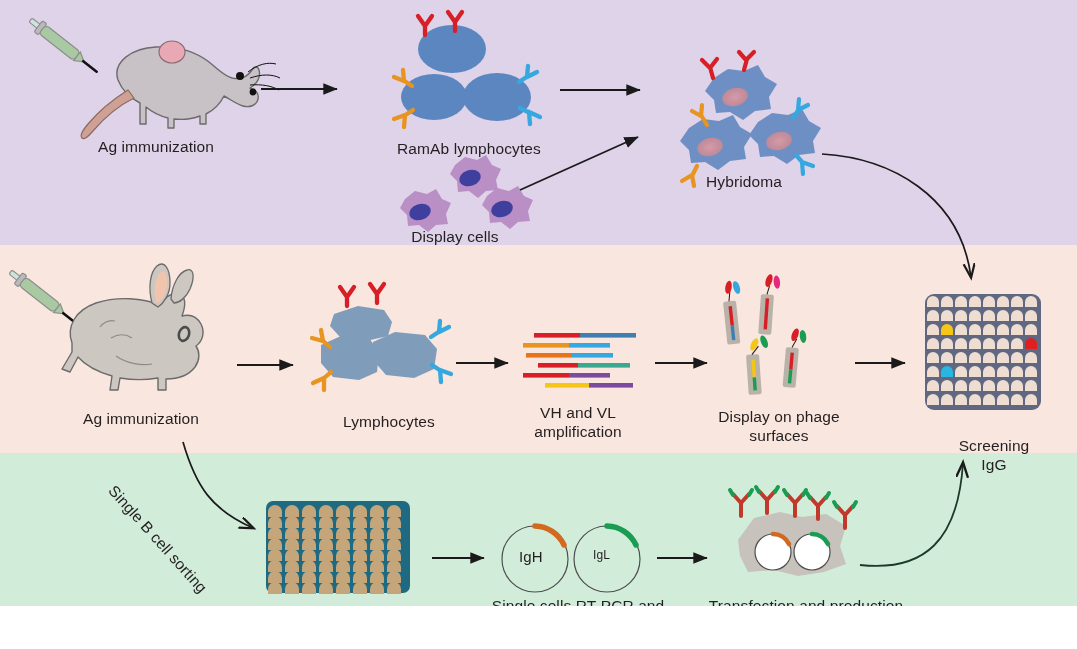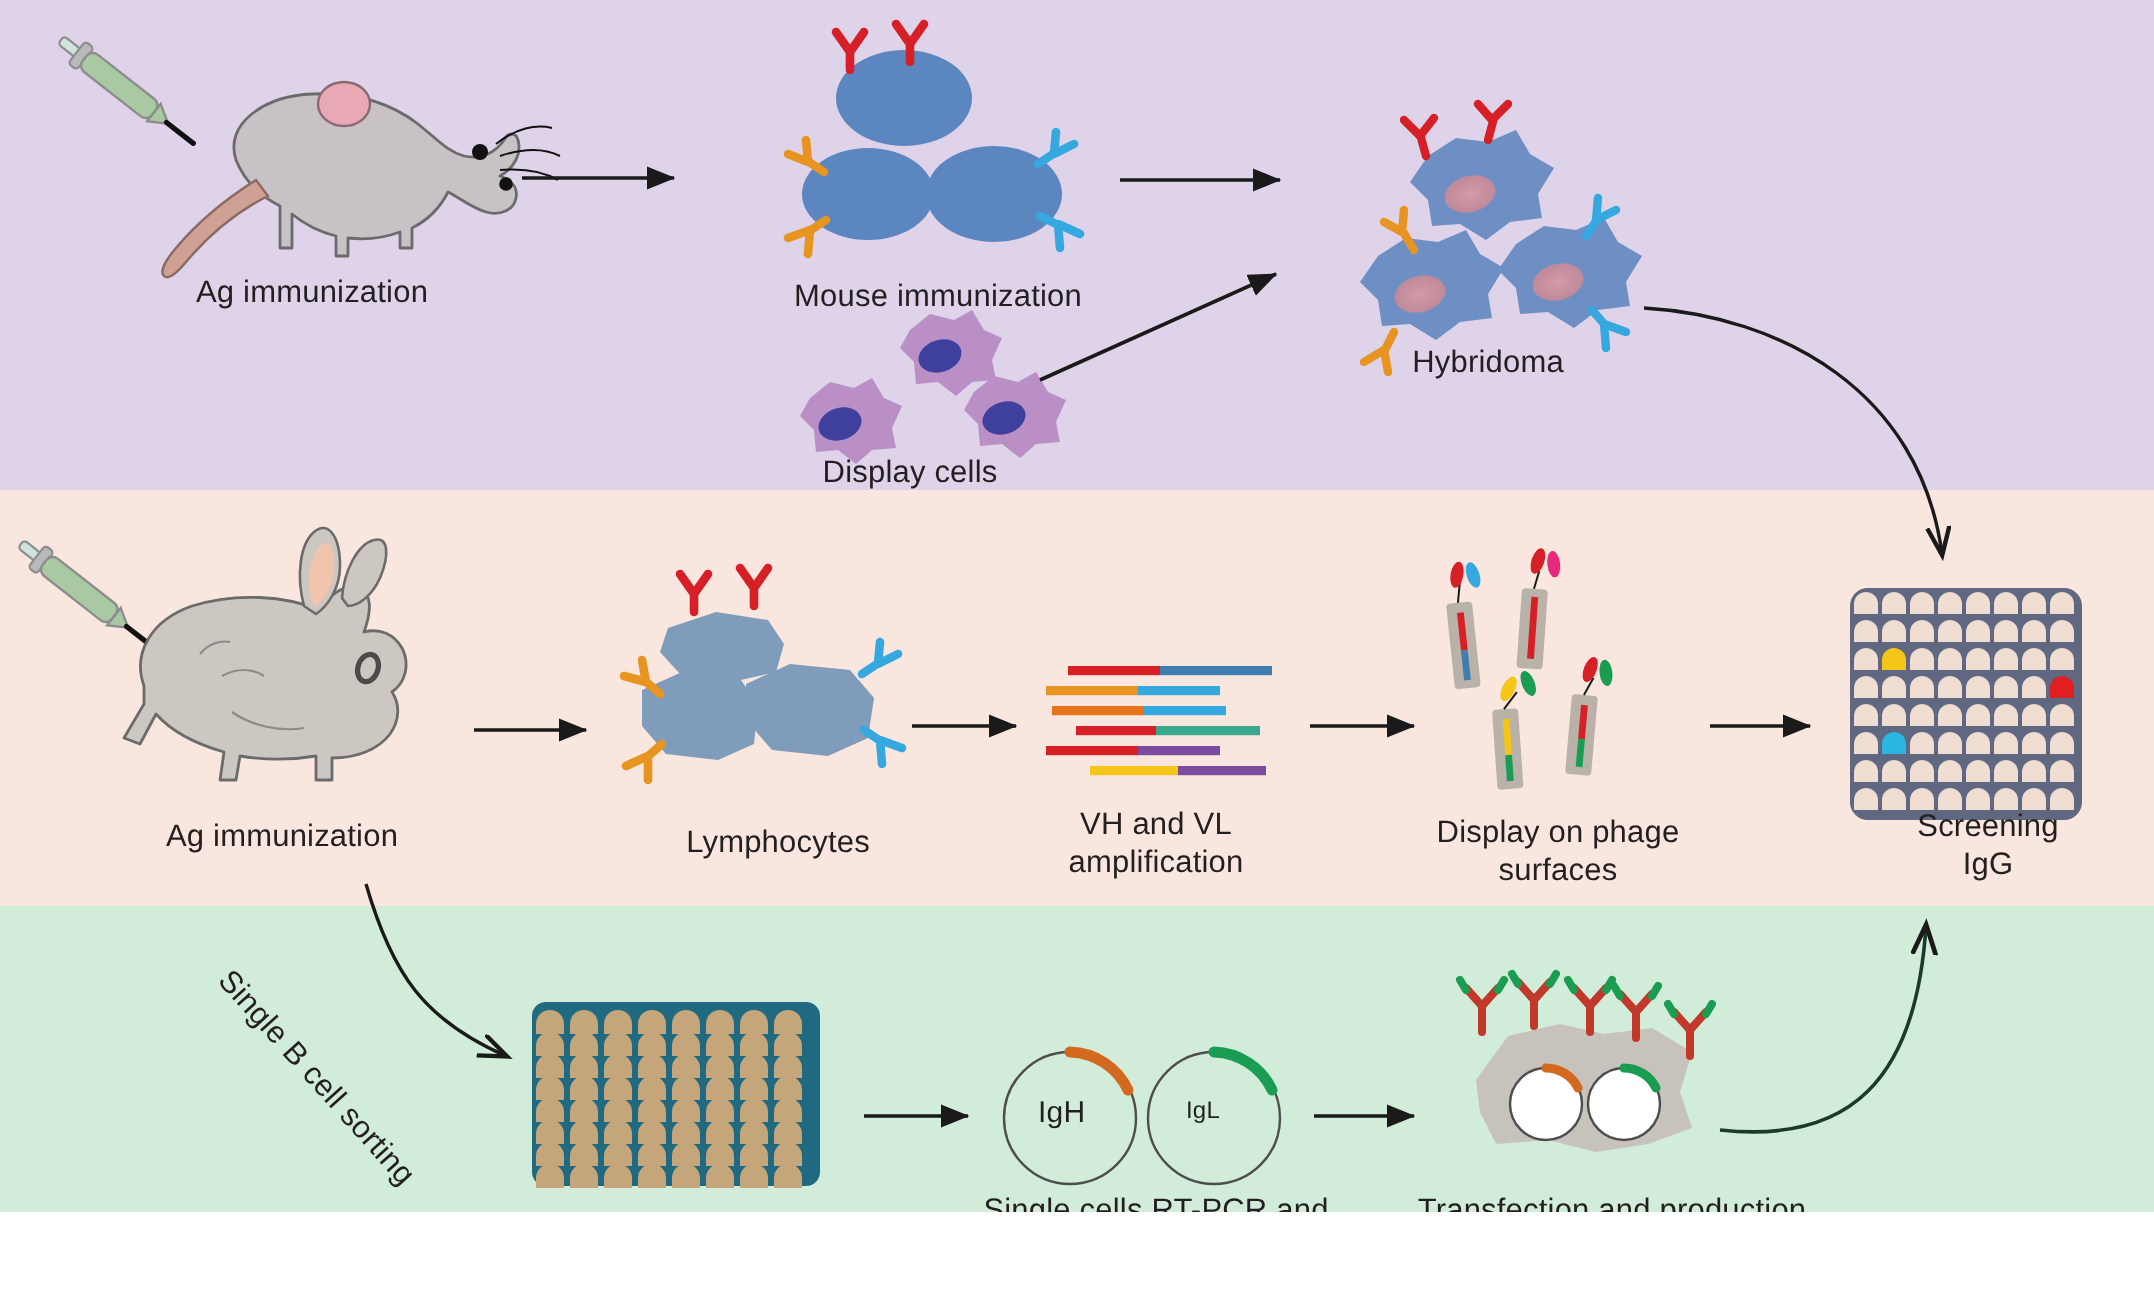--- a/index.html
+++ b/index.html
@@ -451,31 +451,31 @@
           <path d="M853,507 L856,502" stroke="#1a9c52"></path>
     </g>
   </g>
 
   <g>
     <path d="M860,565 C925,572 958,540 963,463" fill="none" stroke="#1a3a2a" stroke-width="1.8" marker-end="url(#ahs)"></path>
   </g>
 </svg>
 
 <div class="lbl c" style="left:156px;top:138px">Ag immunization</div>
-<div class="lbl c" style="left:469px;top:140px">Mouse immunization</div>
+<div class="lbl c" style="left:469px;top:140px">RamAb lymphocytes</div>
 <div class="lbl c" style="left:455px;top:228px">Display cells</div>
 <div class="lbl c" style="left:744px;top:173px">Hybridoma</div>
 
 <div class="lbl c" style="left:141px;top:410px">Ag immunization</div>
 <div class="lbl c" style="left:389px;top:413px">Lymphocytes</div>
 <div class="lbl c" style="left:578px;top:404px">VH and VL
 amplification</div>
 <div class="lbl c" style="left:779px;top:408px">Display on phage
 surfaces</div>
-<div class="lbl c" style="left:994px;top:405px">Screening IgG</div>
+<div class="lbl c" style="left:994px;top:437px">Screening IgG</div>
 
 <div class="lbl" style="left:118px;top:482px;transform:rotate(48deg);transform-origin:0 0">Single B cell sorting</div>
 <div class="lbl c" style="left:578px;top:597px">Single cells RT-PCR and
 IgH, IgL cloning</div>
 <div class="lbl c" style="left:806px;top:597px">Transfection and production
 of recombinant RamAb</div>
 
 <div class="lbl" style="left:519px;top:548px;font-size:15px">IgH</div>
 <div class="lbl" style="left:593px;top:548px;font-size:12px">IgL</div>
 

